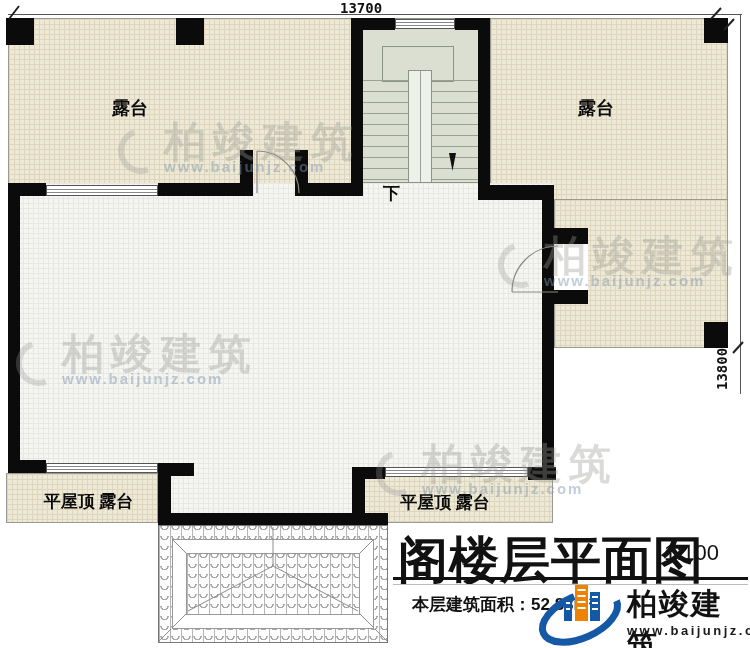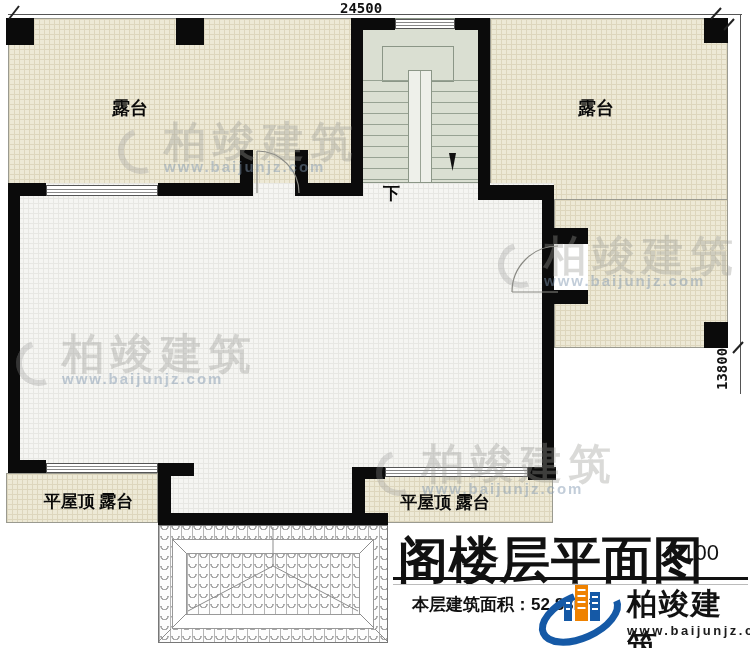--- a/index.html
+++ b/index.html
@@ -57,21 +57,21 @@
   .logo-url{position:absolute;left:92px;top:44px;font-size:13px;font-weight:700;letter-spacing:2.5px;color:#1b1b1b;}
   svg.overlay{position:absolute;left:0;top:0;z-index:35;pointer-events:none;}
 </style>
 </head>
 <body>
 
 <div class="plan">
 
   <div class="dimline" style="left:8px;top:14px;width:734px;height:1px;"></div>
   <div class="dimline" style="left:740px;top:14px;width:1px;height:380px;"></div>
-  <div class="dim" style="left:340px;top:0px;">24500</div>
+  <div class="dim" style="left:340px;top:0px;">13700</div>
   <div class="dim" style="left:714px;top:390px;transform:rotate(-90deg);transform-origin:0 0;">13800</div>
 
   <div class="beige" style="left:8px;top:18px;width:345px;height:166px;"></div>
   <div class="beige" style="left:490px;top:18px;width:238px;height:182px;"></div>
   <div class="beige" style="left:554px;top:199px;width:174px;height:149px;"></div>
   <div class="roomfloor" style="left:8px;top:183px;width:546px;height:285px;"></div>
   <div class="roomfloor" style="left:158px;top:468px;width:230px;height:50px;"></div>
   <div class="beige" style="left:6px;top:473px;width:152px;height:50px;"></div>
   <div class="beige" style="left:363px;top:475px;width:190px;height:48px;"></div>
   <div class="abs" style="left:554px;top:244px;width:34px;height:46px;background:#fff;z-index:31;"></div>

